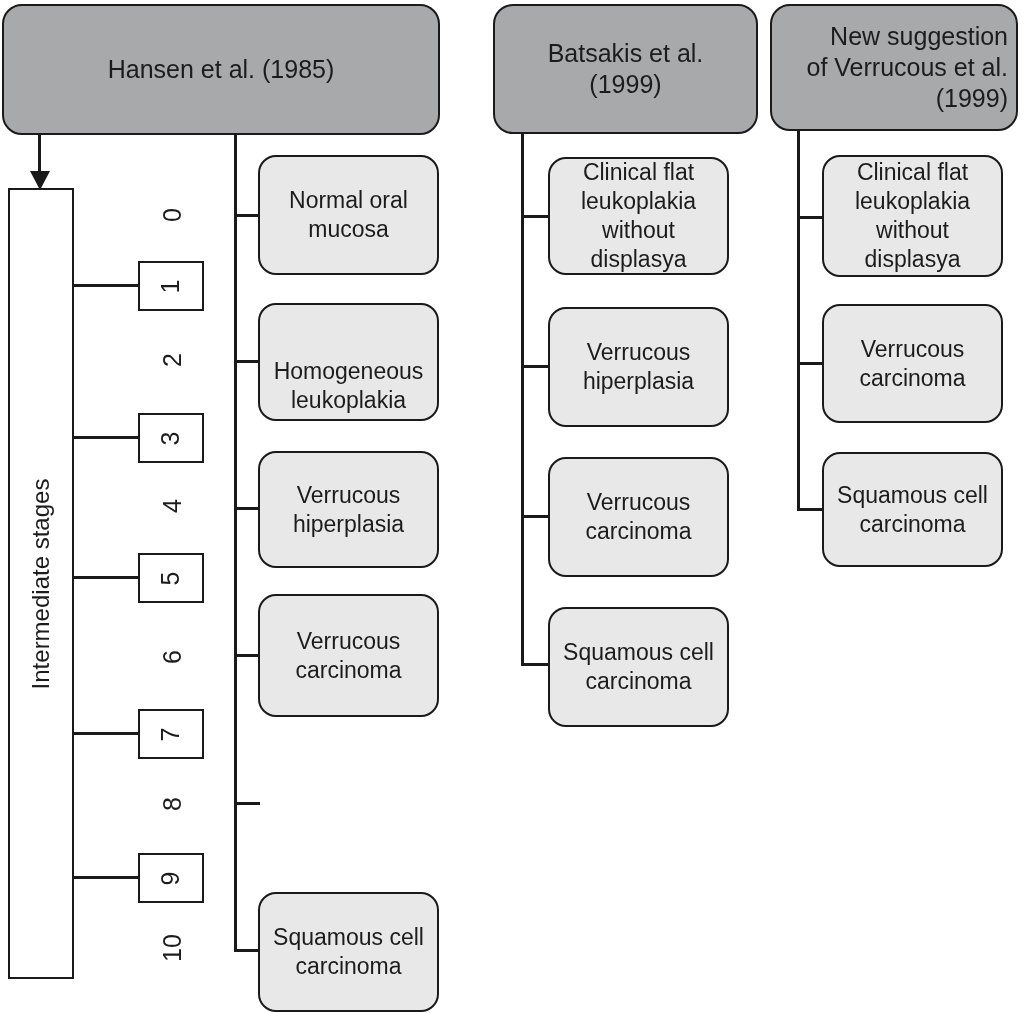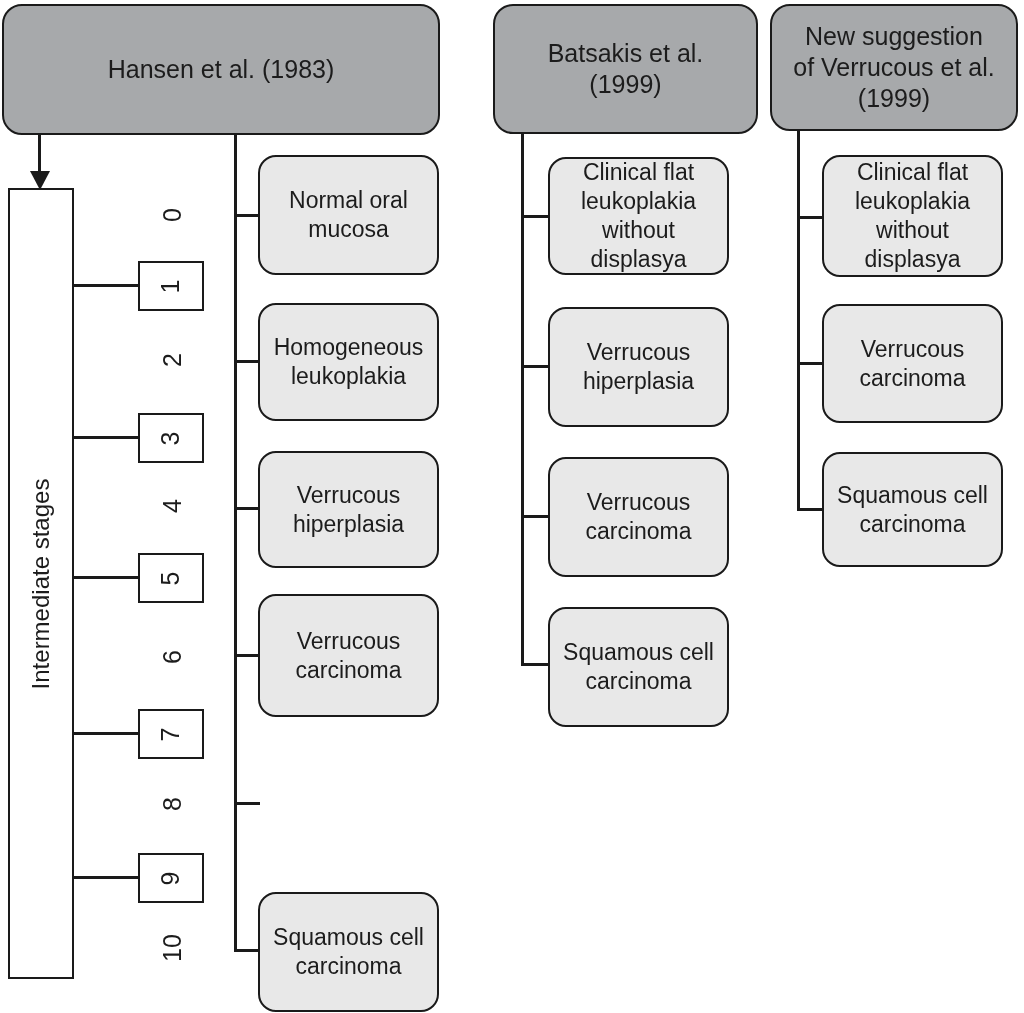--- a/index.html
+++ b/index.html
@@ -56,21 +56,21 @@
     border-left:10px solid transparent;border-right:10px solid transparent;
     border-top:19px solid var(--line);
   }
 </style>
 </head>
 <body>
 
 <div class="canvas">
 
   <div class="hdr" style="left:2px;top:4px;width:438px;height:131px;">
-    <span>Hansen et al. (1983)</span>
+    <span>Hansen et al. (1985)</span>
   </div>
 
   <div class="vline" style="left:38px;top:135px;width:3px;height:38px;"></div>
   <div class="arrowhead" style="left:30px;top:171px;"></div>
 
   <div class="vline" style="left:234px;top:134px;width:3px;height:818px;"></div>
   <div class="hline" style="left:234px;top:214px;width:26px;height:3px;"></div>
   <div class="hline" style="left:234px;top:360px;width:26px;height:3px;"></div>
   <div class="hline" style="left:234px;top:507px;width:26px;height:3px;"></div>
   <div class="hline" style="left:234px;top:654px;width:26px;height:3px;"></div>
@@ -106,21 +106,21 @@
   <div class="grade" style="left:172px;top:215px;">0</div>
   <div class="grade" style="left:172px;top:360px;">2</div>
   <div class="grade" style="left:172px;top:506px;">4</div>
   <div class="grade" style="left:172px;top:657px;">6</div>
   <div class="grade" style="left:172px;top:804px;">8</div>
   <div class="grade" style="left:172px;top:948px;">10</div>
 
   <div class="stage" style="left:258px;top:155px;height:120px;">
     <span>Normal oral mucosa</span>
   </div>
-  <div class="stage" style="left:258px;top:303px;height:118px;">
+  <div class="stage" style="left:258px;top:303px;height:118px;align-items:flex-end;">
     <span>Homogeneous leukoplakia</span>
   </div>
   <div class="stage" style="left:258px;top:451px;height:117px;">
     <span>Verrucous hiperplasia</span>
   </div>
   <div class="stage" style="left:258px;top:594px;height:123px;">
     <span>Verrucous carcinoma</span>
   </div>
   <div class="stage" style="left:258px;top:892px;height:120px;">
     <span>Squamous cell carcinoma</span>
@@ -143,21 +143,21 @@
   <div class="stage" style="left:548px;top:307px;height:120px;">
     <span>Verrucous hiperplasia</span>
   </div>
   <div class="stage" style="left:548px;top:457px;height:120px;">
     <span>Verrucous carcinoma</span>
   </div>
   <div class="stage" style="left:548px;top:607px;height:120px;">
     <span>Squamous cell carcinoma</span>
   </div>
 
-  <div class="hdr" style="left:770px;top:4px;width:248px;height:127px;padding:0 8px;">
+  <div class="hdr" style="left:770px;top:4px;width:248px;height:127px;padding:0 8px;align-items:flex-end;">
     <span>New suggestion</span>
     <span>of Verrucous et al.</span>
     <span>(1999)</span>
   </div>
 
   <div class="vline" style="left:797px;top:131px;width:3px;height:380px;"></div>
   <div class="hline" style="left:797px;top:216px;width:27px;height:3px;"></div>
   <div class="hline" style="left:797px;top:362px;width:27px;height:3px;"></div>
   <div class="hline" style="left:797px;top:508px;width:27px;height:3px;"></div>
 

